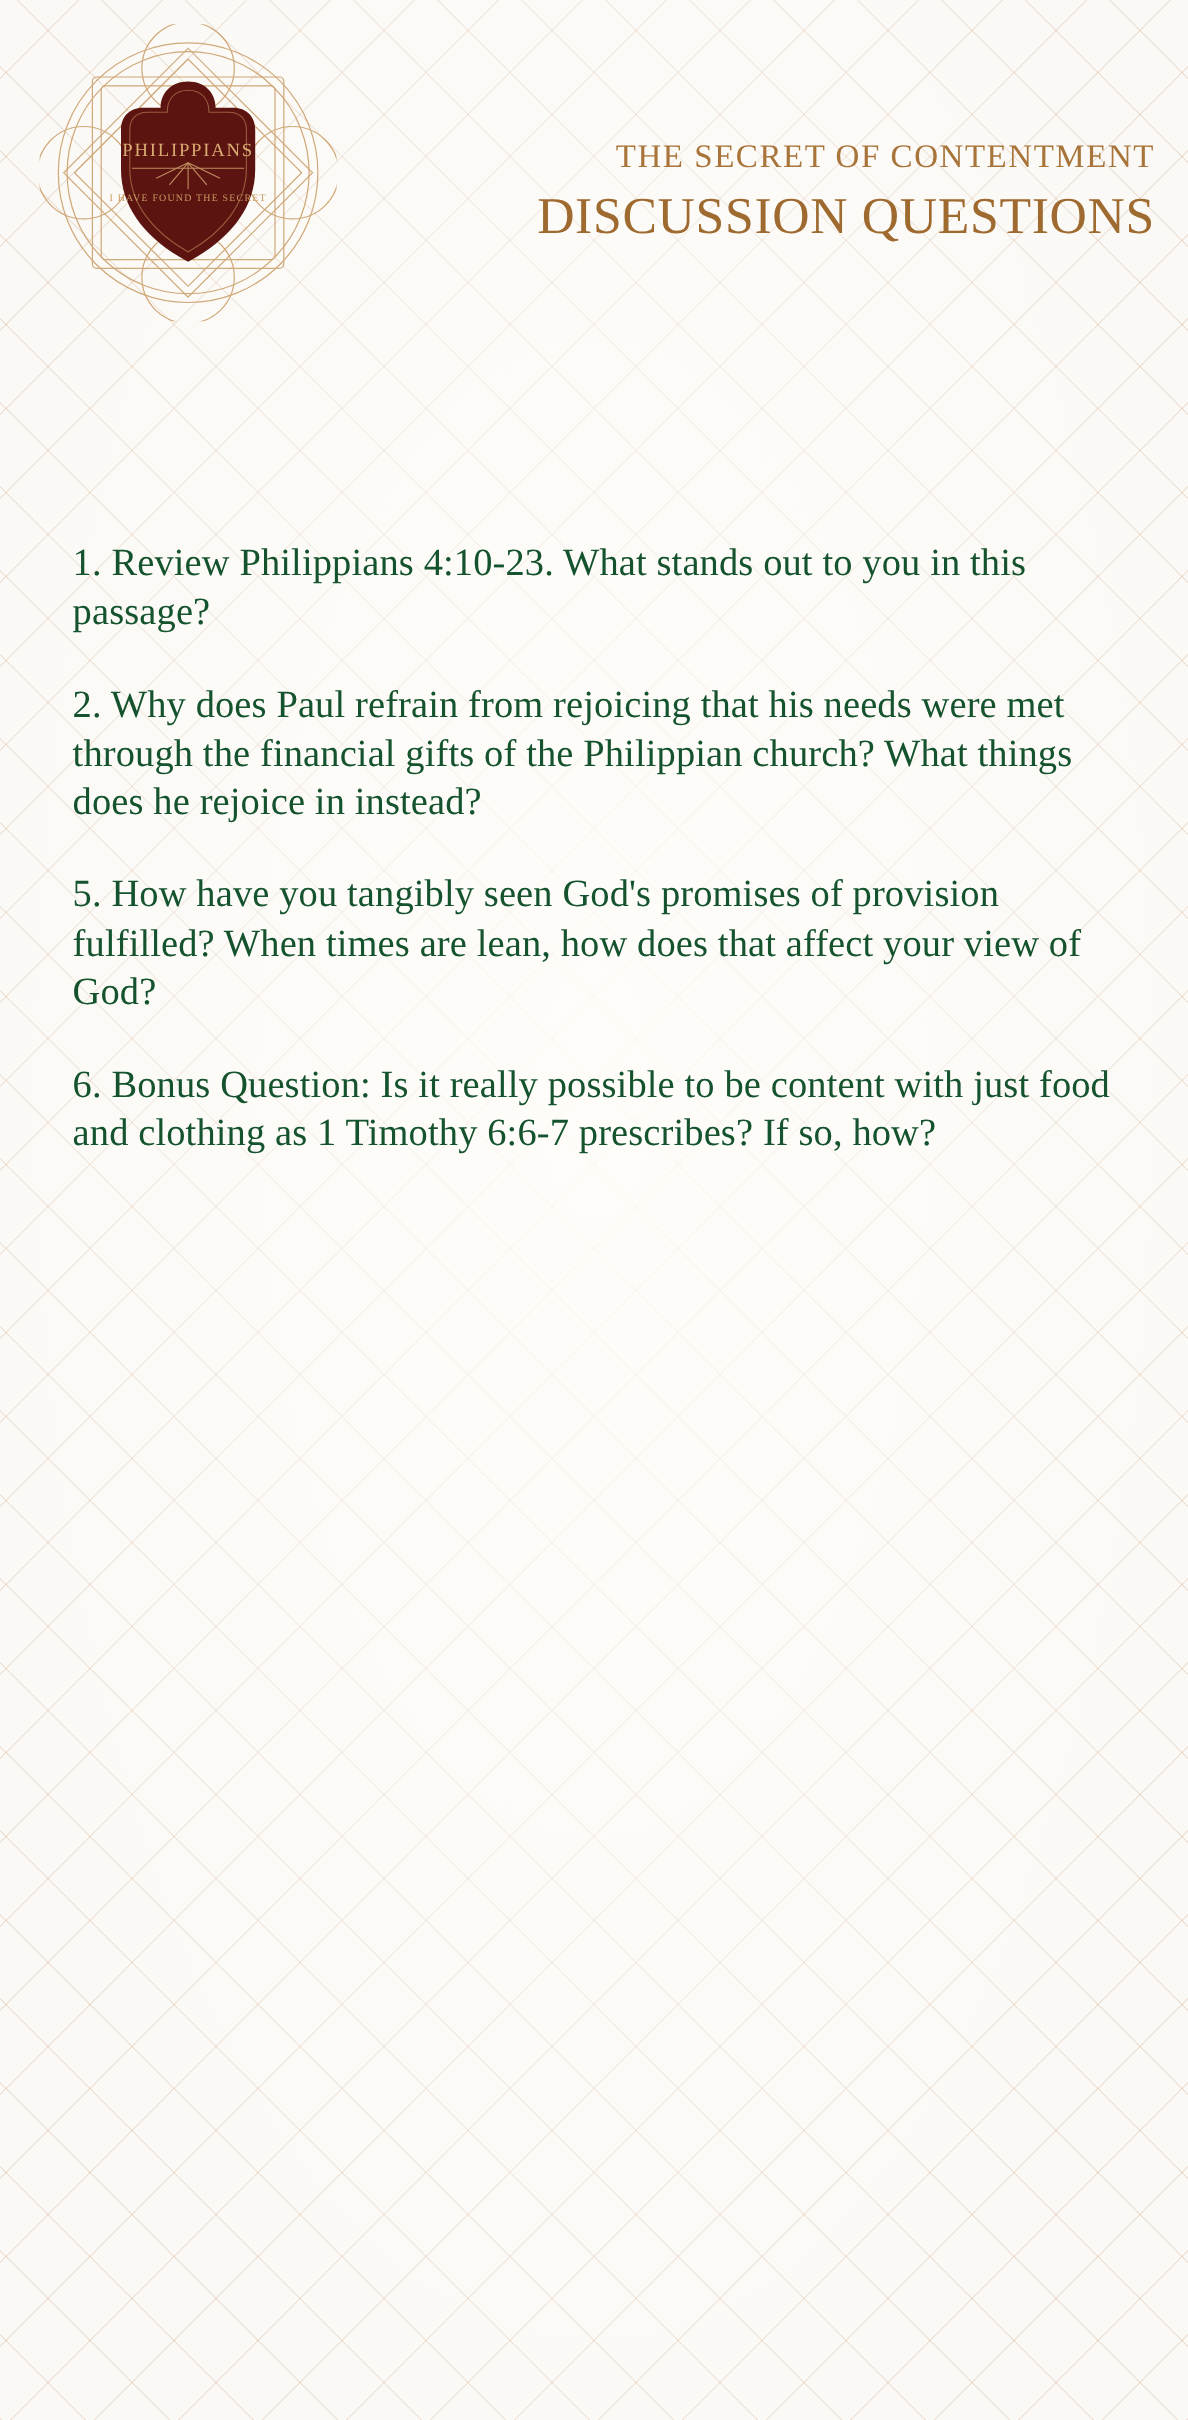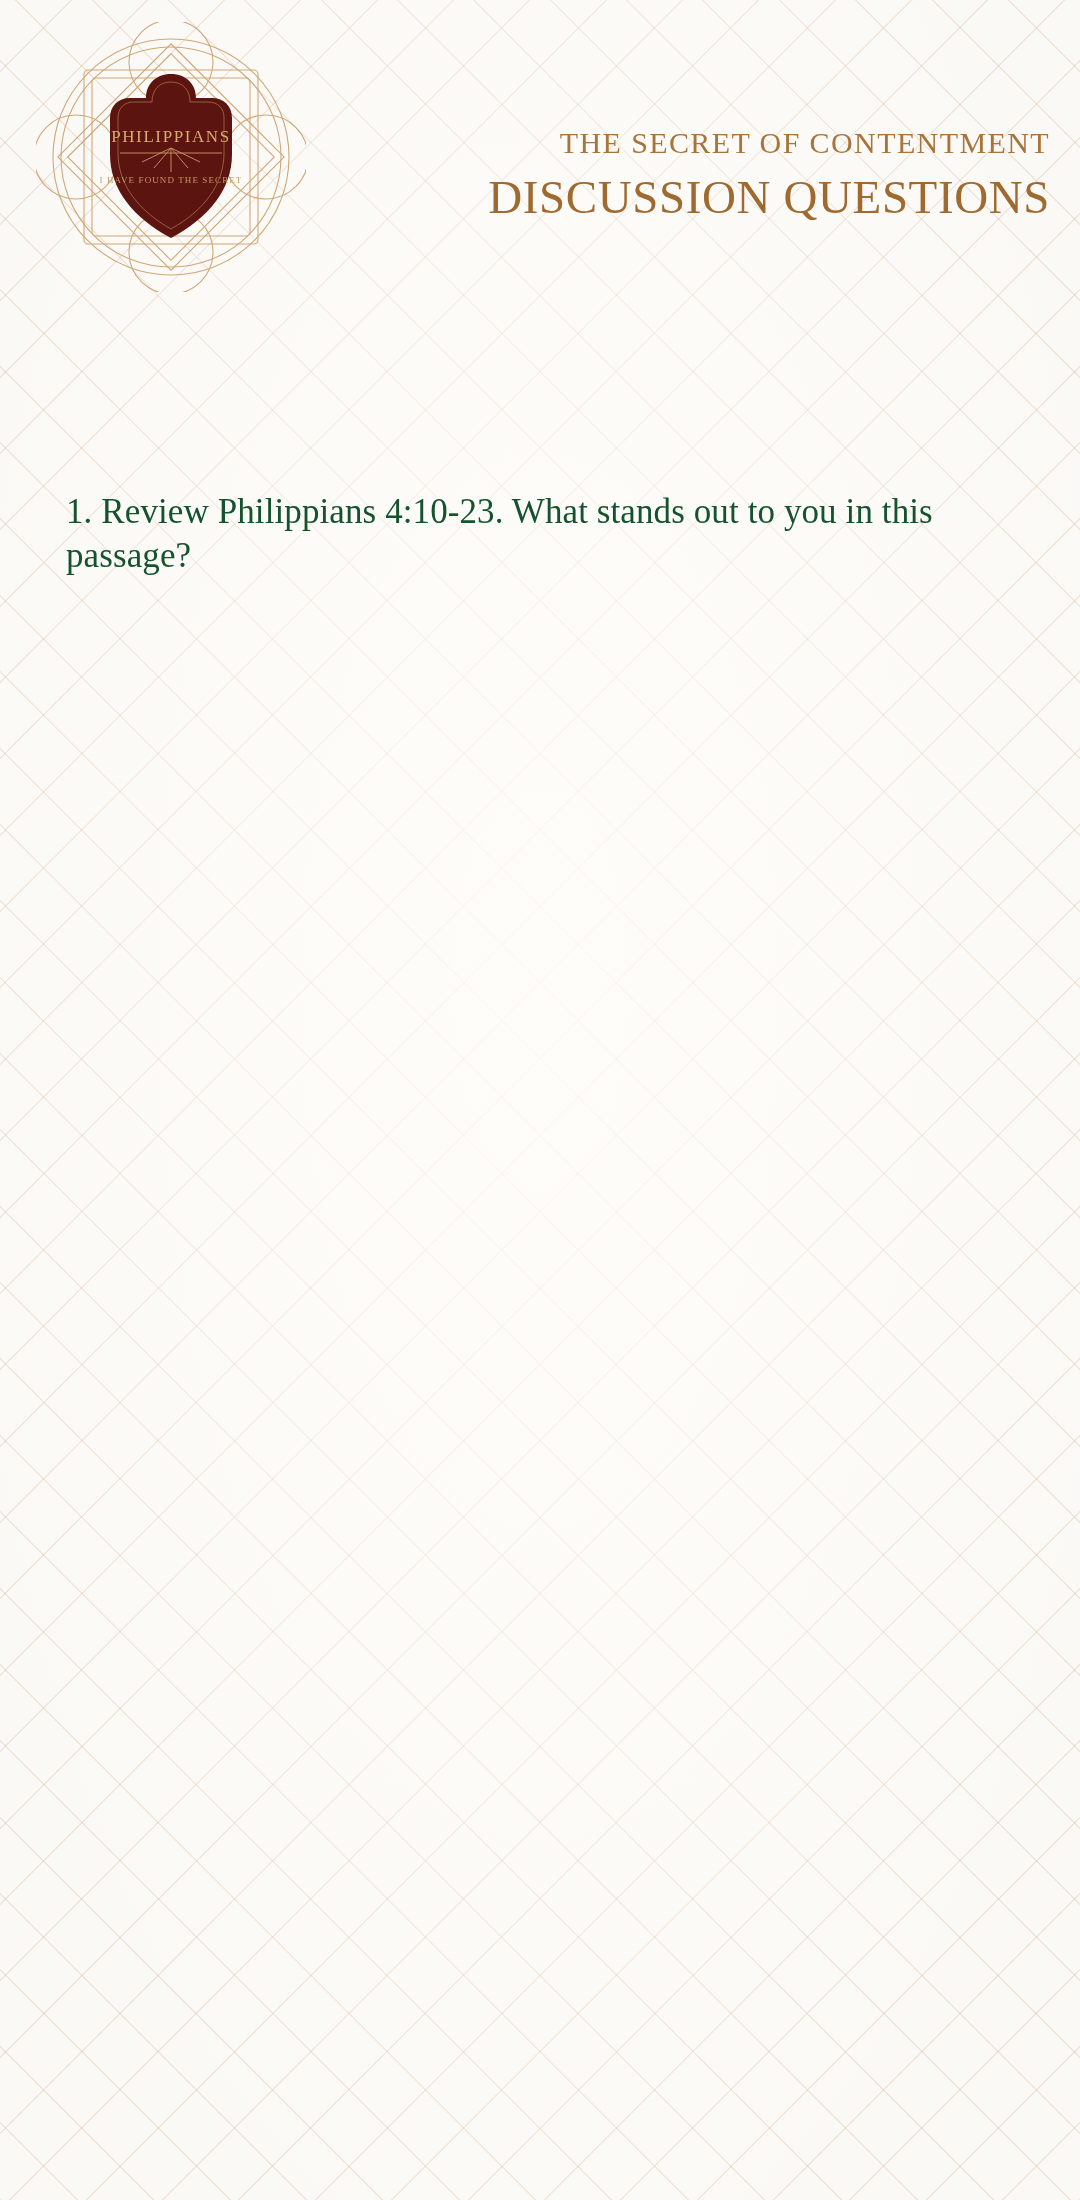--- a/index.html
+++ b/index.html
@@ -159,13 +159,16 @@
           <line x1="135" y1="126" x2="164" y2="140"></line>
         </g>
         <text x="135" y="161" text-anchor="middle" font-family="Liberation Serif, serif" font-size="9" letter-spacing="1.1" fill="#c89a63">I HAVE FOUND THE SECRET</text>
       </g>
     </svg>
   </div>
 </div>
 
 <div id="questions">
   <p class="question">1. Review Philippians 4:10-23. What stands out to you in this passage?</p>
+  <p class="question">2. Why does Paul refrain from rejoicing that his needs were met through the financial gifts of the Philippian church? What things does he rejoice in instead?</p>
+  <p class="question">5. How have you tangibly seen God's promises of provision fulfilled? When times are lean, how does that affect your view of God?</p>
+  <p class="question">6. Bonus Question: Is it really possible to be content with just food and clothing as 1 Timothy 6:6-7 prescribes? If so, how?</p>
 </div>
 
 </body></html>

